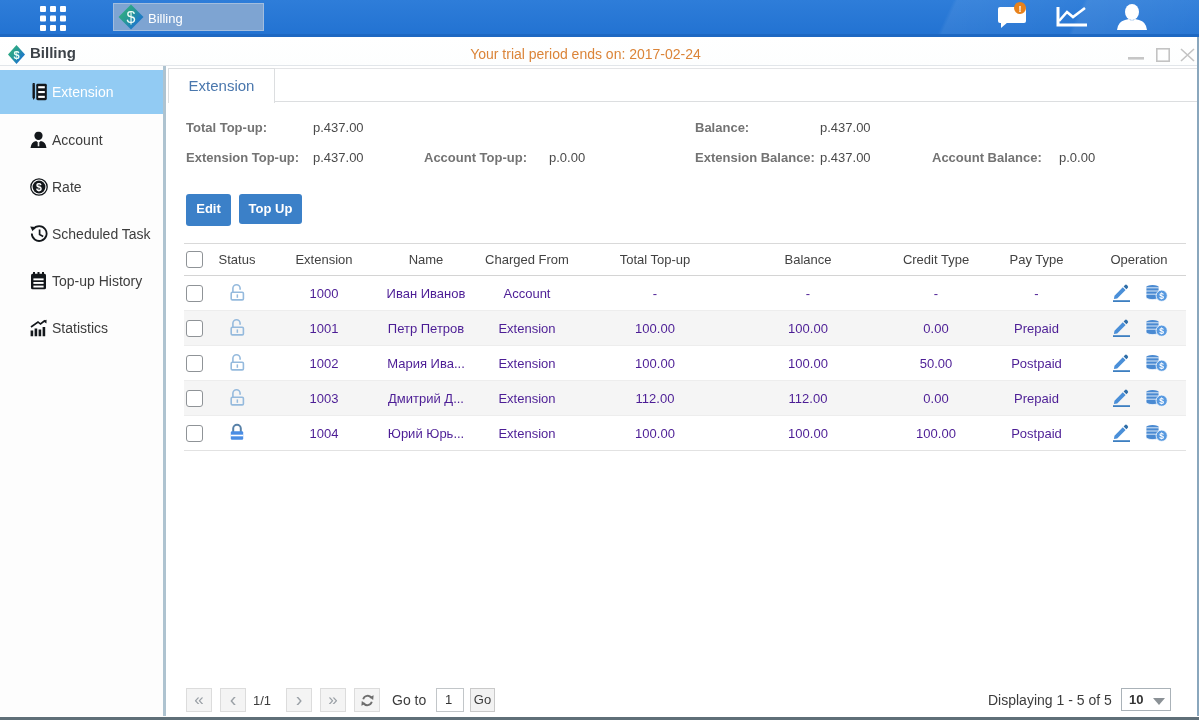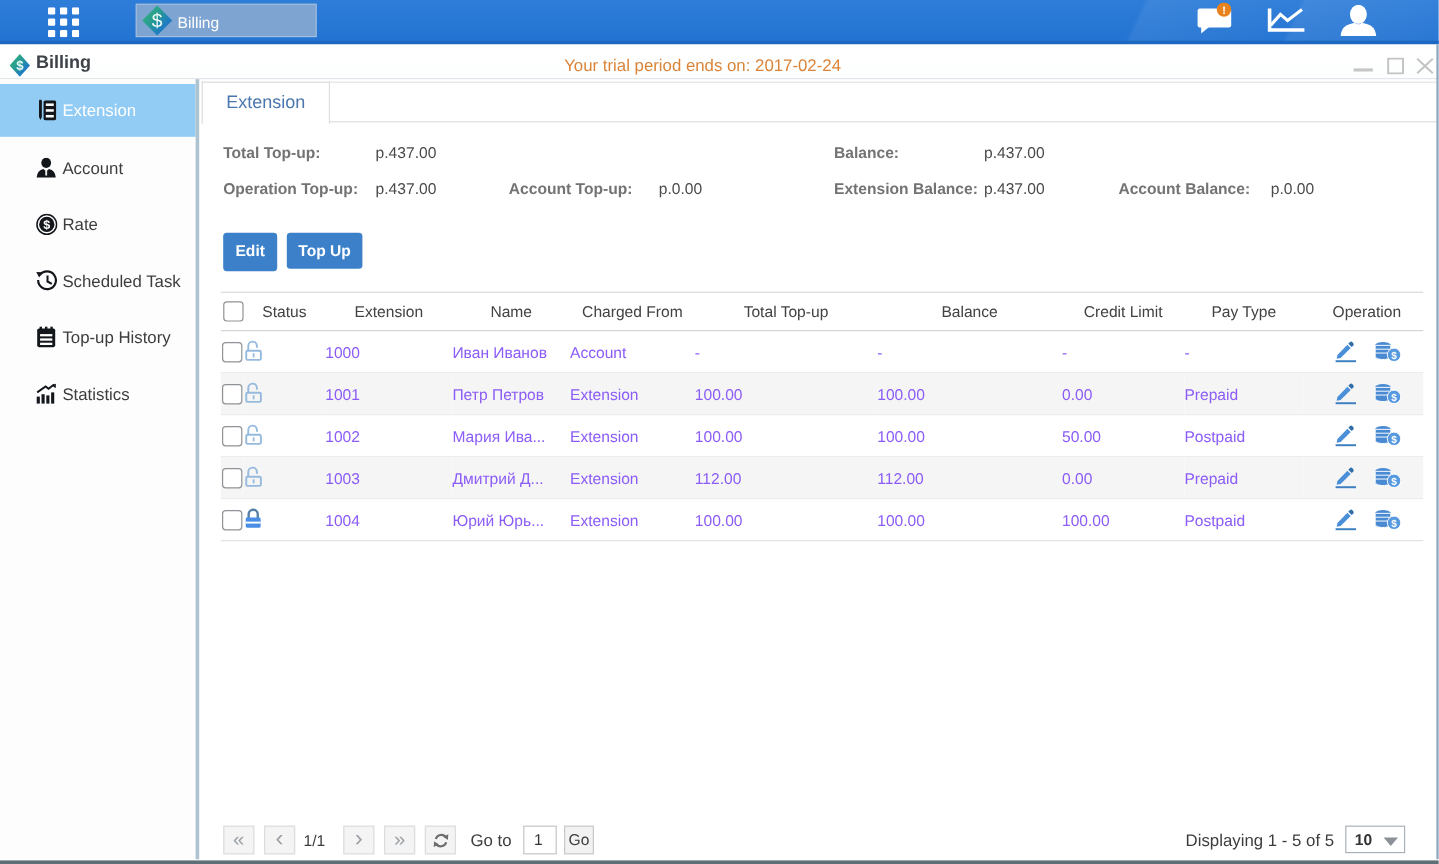--- a/index.html
+++ b/index.html
@@ -46,21 +46,21 @@
 .val { position:absolute; font-size:13px; color:#4a4a4a; white-space:nowrap; }
 
 .btn { position:absolute; background:#3b80c8; color:#fff; font-size:13px; font-weight:bold;
   text-align:center; border-radius:3px; }
 
 
 table.grid { position:absolute; left:184px; top:243px; width:1002px; border-collapse:collapse; table-layout:fixed; }
 table.grid th:last-child { padding-left:6px; }
 table.grid th { height:32px; font-size:13px; font-weight:normal; color:#424242; text-align:center;
   border-top:1px solid #d9d9d9; border-bottom:1px solid #d4d4d4; }
-table.grid td { height:35px; font-size:13px; color:#8b5cf6; text-align:left; border-bottom:1px solid #ededed; }
+table.grid td { height:35px; font-size:13px; color:#4c1d95; text-align:center; border-bottom:1px solid #ededed; }
 table.grid tr.alt td { background:#f5f5f5; }
 table.grid tr:last-child td { border-bottom:1px solid #e2e2e2; }
 .cb { display:inline-block; width:17px; height:17px; border:1px solid #8f9397; border-radius:3px; background:#fff; vertical-align:middle; }
 td .icons { display:flex; align-items:center; justify-content:center; margin-left:8px; }
 
 
 .pgbtn { position:absolute; top:688px; width:26px; height:24px; background:#f4f4f4;
   border:1px solid #dcdcdc; color:#9aa0a6; font-size:17px; text-align:center; line-height:21px; }
 .pgtext { position:absolute; font-size:13px; color:#3c3c3c; white-space:nowrap; }
 .goinput { position:absolute; left:436px; top:688px; width:28px; height:24px; border:1px solid #c2c6c9; background:#fff;
@@ -215,21 +215,21 @@
 
   <div class="tabstrip">
       <div class="tab1">Extension</div>
     </div>
 
   <span class="lab" style="left:186px;top:120px">Total Top-up:</span>
   <span class="val" style="left:313px;top:120px">p.437.00</span>
   <span class="lab" style="left:695px;top:120px">Balance:</span>
   <span class="val" style="left:820px;top:120px">p.437.00</span>
 
-  <span class="lab" style="left:186px;top:150px">Operation Top-up:</span>
+  <span class="lab" style="left:186px;top:150px">Extension Top-up:</span>
   <span class="val" style="left:313px;top:150px">p.437.00</span>
   <span class="lab" style="left:424px;top:150px">Account Top-up:</span>
   <span class="val" style="left:549px;top:150px">p.0.00</span>
   <span class="lab" style="left:695px;top:150px">Extension Balance:</span>
   <span class="val" style="left:820px;top:150px">p.437.00</span>
   <span class="lab" style="left:932px;top:150px">Account Balance:</span>
   <span class="val" style="left:1059px;top:150px">p.0.00</span>
 
   <div class="btn" style="left:186px;top:194px;width:45px;height:32px;line-height:30px">Edit</div>
   <div class="btn" style="left:239px;top:194px;width:63px;height:30px;line-height:30px">Top Up</div>
@@ -249,21 +249,21 @@
     </colgroup>
     <tbody>
         <tr>
       <th><span class="cb" style="margin-left:1px"></span></th>
       <th>Status</th>
           <th>Extension</th>
           <th>Name</th>
           <th>Charged From</th>
       <th>Total Top-up</th>
           <th>Balance</th>
-          <th>Credit Limit</th>
+          <th>Credit Type</th>
           <th>Pay Type</th>
           <th>Operation</th>
     </tr>
     <tr>
       <td><span class="cb" style="margin-left:1px"></span></td>
       <td><svg width="16" height="18" viewBox="0 0 16 18">
         <rect x="2.2" y="9.3" width="12.2" height="7.6" rx="1.2" fill="none" stroke="#95badd" stroke-width="1.6"></rect>
         <path d="M3.9 9 L3.9 5.3 A 3.6 3.6 0 0 1 11.1 5.3 L11.1 6.8" fill="none" stroke="#95badd" stroke-width="1.6"></path>
         <rect x="7.6" y="11.4" width="1.5" height="3.4" fill="#95badd"></rect>
       </svg></td>

